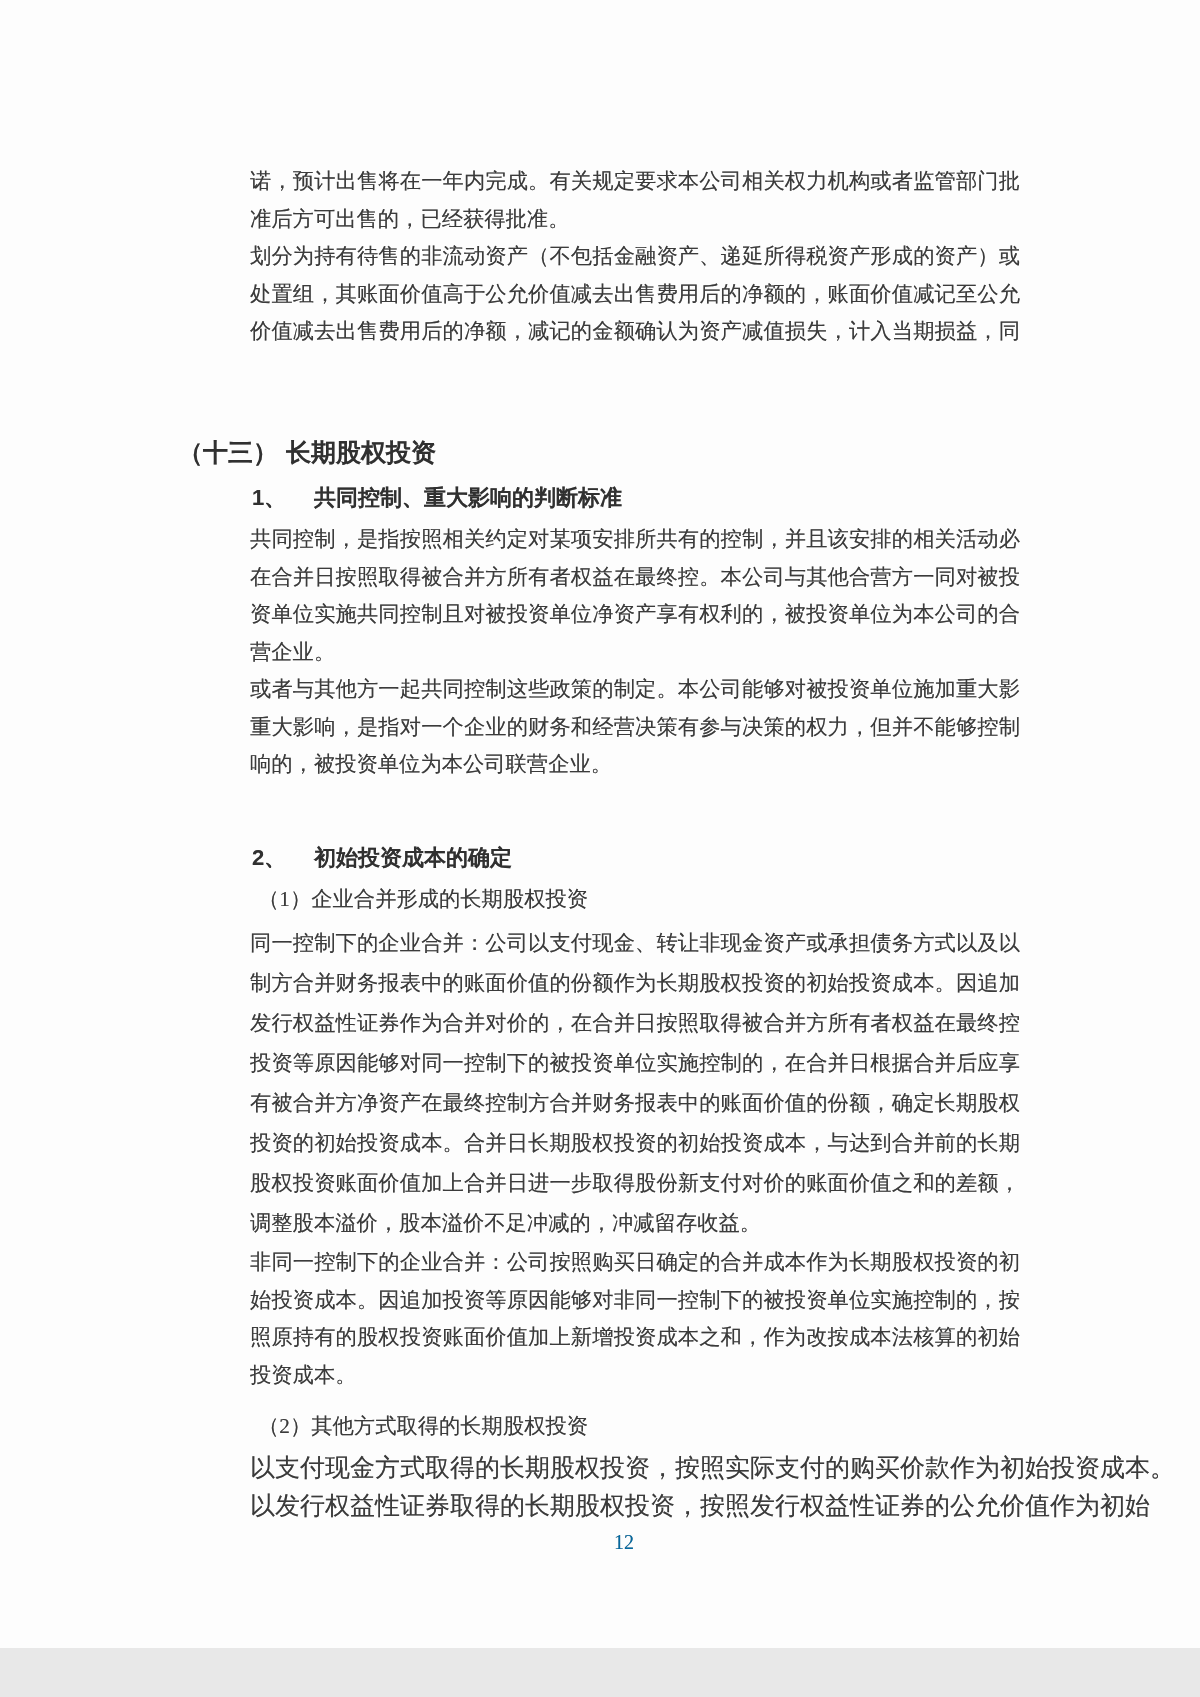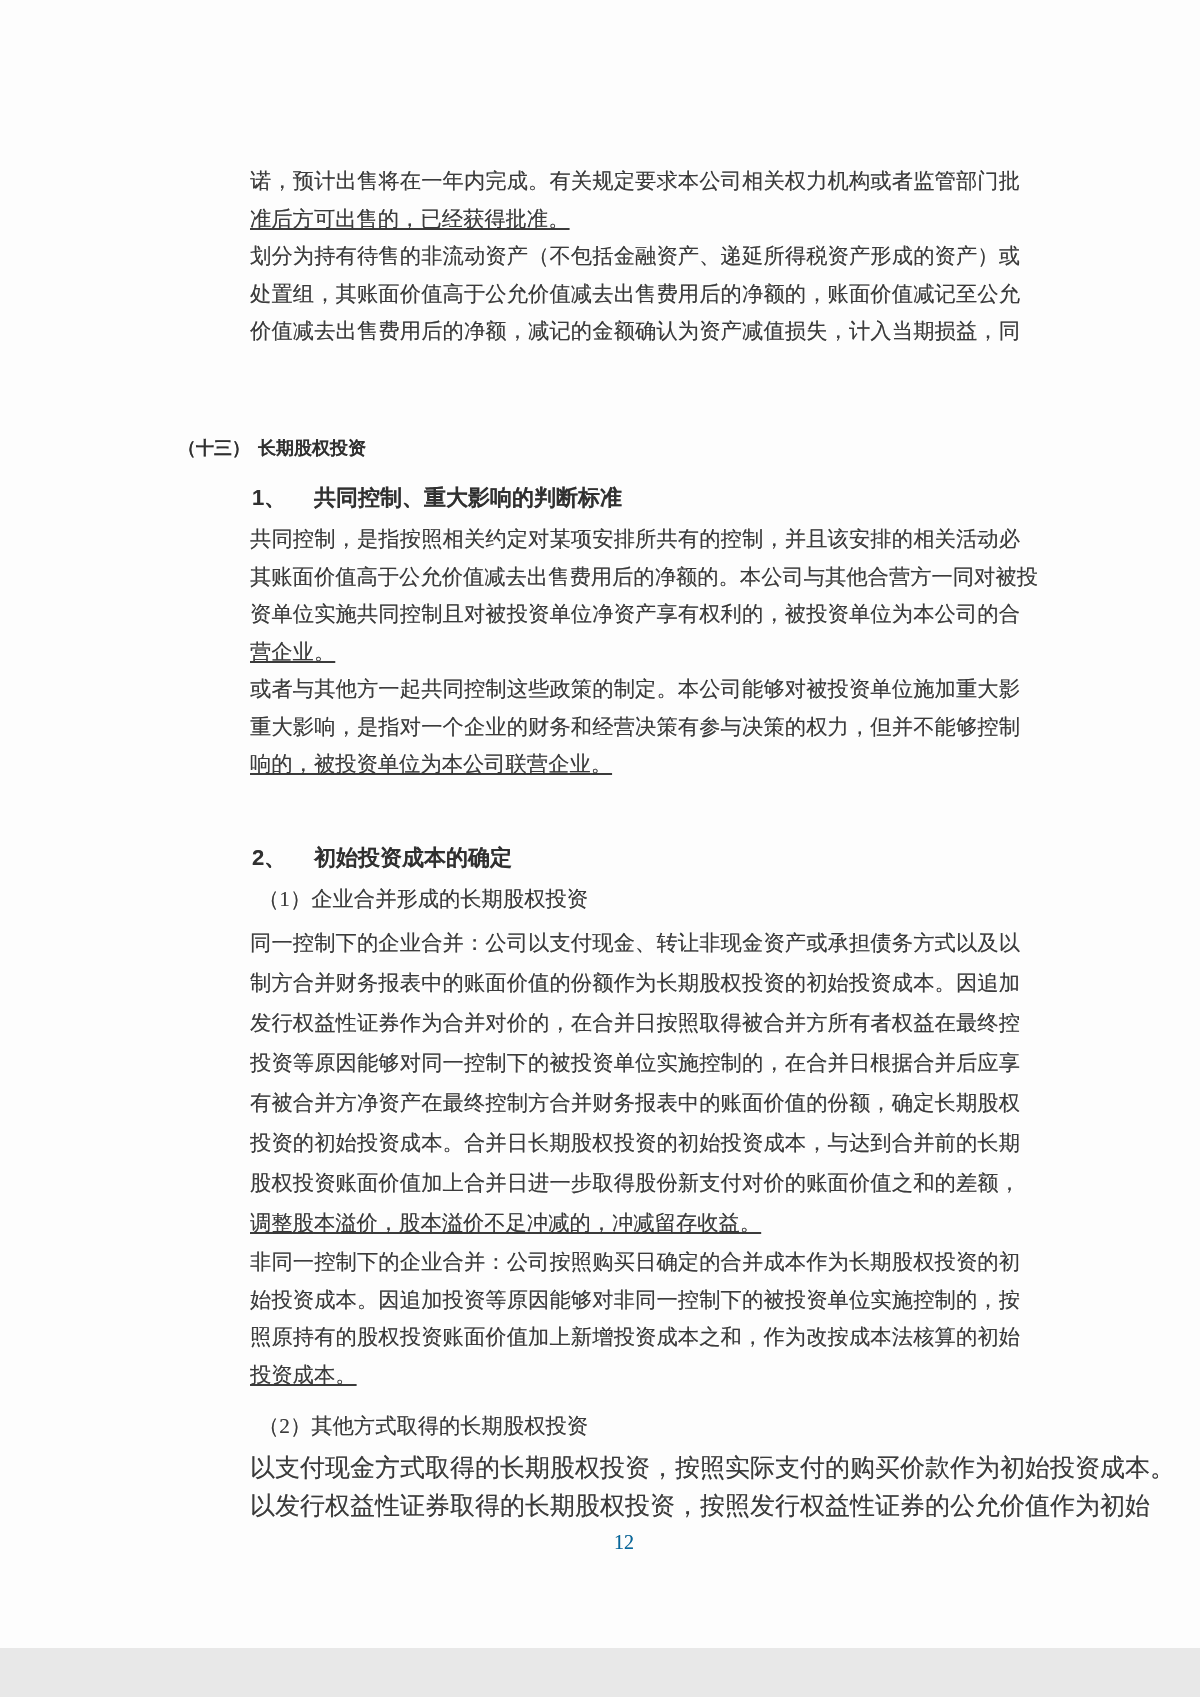--- a/index.html
+++ b/index.html
@@ -29,29 +29,28 @@
   .para-h { font-size: 25px; }
   .line {
     text-align: justify;
     text-align-last: justify;
     text-justify: inter-character;
     white-space: nowrap;
   }
   .line-left {
     text-align: right;
     text-align-last: left;
-    text-decoration: underline;
   }
   .sec {
     position: absolute;
     left: 178px;
     top: 436px;
     margin: 0;
     font-family: "Liberation Sans", sans-serif;
-    font-size: 18px;
+    font-size: 25px;
     font-weight: 700;
     color: #303030;
     white-space: nowrap;
   }
   .sec-title { margin-left: 8px; }
   .sub {
     position: absolute;
     left: 252px;
     margin: 0;
     font-family: "Liberation Sans", sans-serif;
@@ -99,21 +98,21 @@
     <span>（十三）</span><span class="sec-title">长期股权投资</span>
   </h2>
 
   <div class="sub" style="top:483px">
     <span class="sub-num">1、</span>
       <span>共同控制、重大影响的判断标准</span>
   </div>
 
   <div class="para" style="top:521px">
       <div class="line">共同控制，是指按照相关约定对某项安排所共有的控制，并且该安排的相关活动必</div>
-      <div class="line">其账面价值高于公允价值减去出售费用后的净额的。本公司与其他合营方一同对被投</div>
+      <div class="line">在合并日按照取得被合并方所有者权益在最终控。本公司与其他合营方一同对被投</div>
       <div class="line">资单位实施共同控制且对被投资单位净资产享有权利的，被投资单位为本公司的合</div>
       <div class="line line-left">营企业。</div>
     </div>
 
   <div class="para" style="top:671px">
       <div class="line">或者与其他方一起共同控制这些政策的制定。本公司能够对被投资单位施加重大影</div>
       <div class="line">重大影响，是指对一个企业的财务和经营决策有参与决策的权力，但并不能够控制</div>
       <div class="line line-left">响的，被投资单位为本公司联营企业。</div>
     </div>
 

